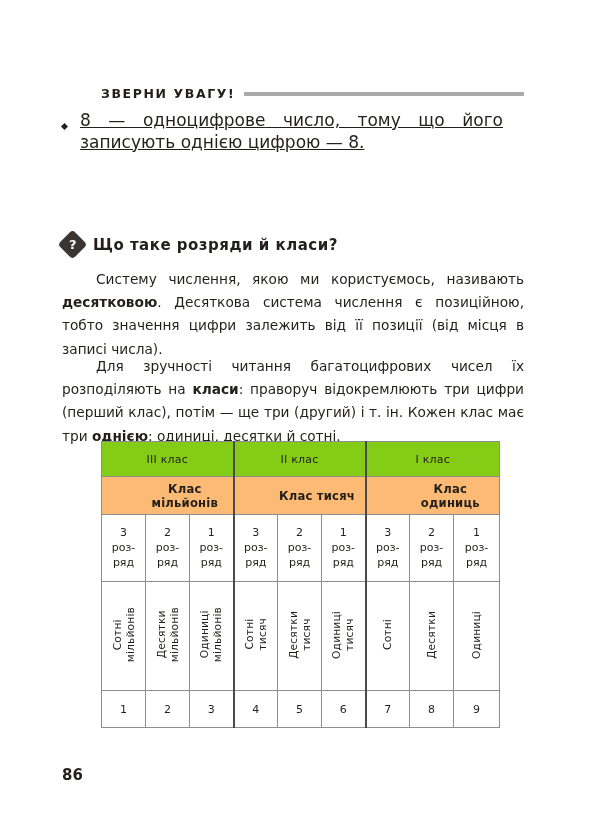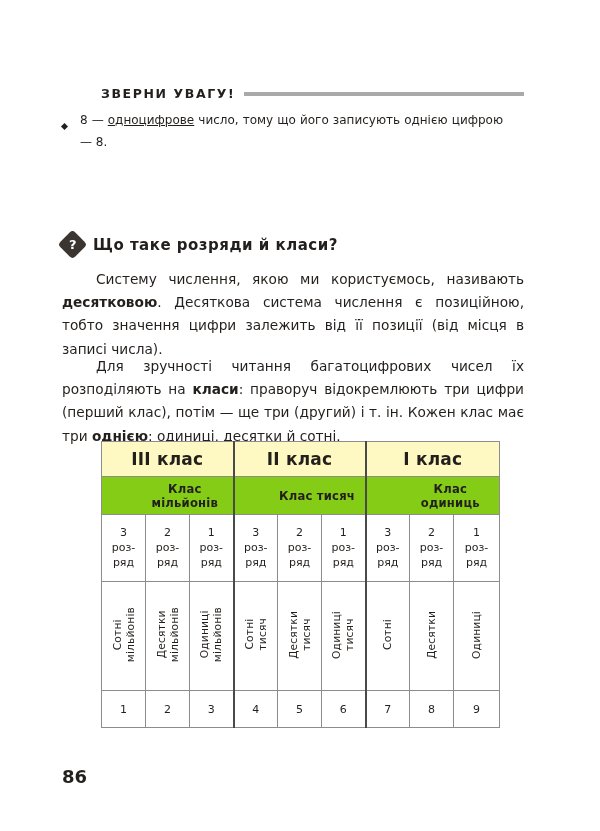--- a/index.html
+++ b/index.html
@@ -66,24 +66,25 @@
     padding-top: 4px;
   }
   .bullet-mark i {
     display: inline-block;
     width: 5px;
     height: 5px;
     background: #231f1c;
     transform: rotate(45deg);
   }
   .bullet-text {
-    font-size: 12px;
+    font-size: 17px;
     line-height: 21.5px;
     text-align: justify;
     width: 423px;
+    text-decoration: underline;
   }
   .u { text-decoration: underline; }
 
   
   .qblock {
     position: absolute;
     left: 62px;
     top: 234px;
     width: 462px;
     display: flex;
@@ -144,28 +145,28 @@
   }
   .rank-table td {
     border: 1px solid #8d8d8d;
     text-align: center;
     vertical-align: middle;
     font-size: 11px;
     color: #231f1c;
     background: #ffffff;
   }
   .rank-table td.hdr {
-    background: #fef9c3;
-    font-weight: bold;
-    font-size: 17px;
+    background: #84cc16;
+    font-weight: normal;
+    font-size: 11px;
     height: 32px;
     letter-spacing: 0.2px;
   }
   .rank-table td.hdr2 {
-    background: #84cc16;
+    background: #fdba74;
     font-weight: bold;
     font-size: 11.6px;
     height: 35px;
     letter-spacing: 0.2px;
     padding-left: 36px;
   }
   .rank-table td.group-edge { border-right: 2px solid #4a4a4a; }
 
   .rank-cell {
     height: 66px;
@@ -192,21 +193,21 @@
   .digit-cell {
     height: 34px;
     font-size: 11.5px;
   }
 
   
   .page-number {
     position: absolute;
     left: 62px;
     top: 766px;
-    font-size: 18px;
+    font-size: 15px;
     font-weight: bold;
     color: #231f1c;
   }
 </style>
 </head>
 <body>
 
 <div class="page">
 
   <section class="attention">

